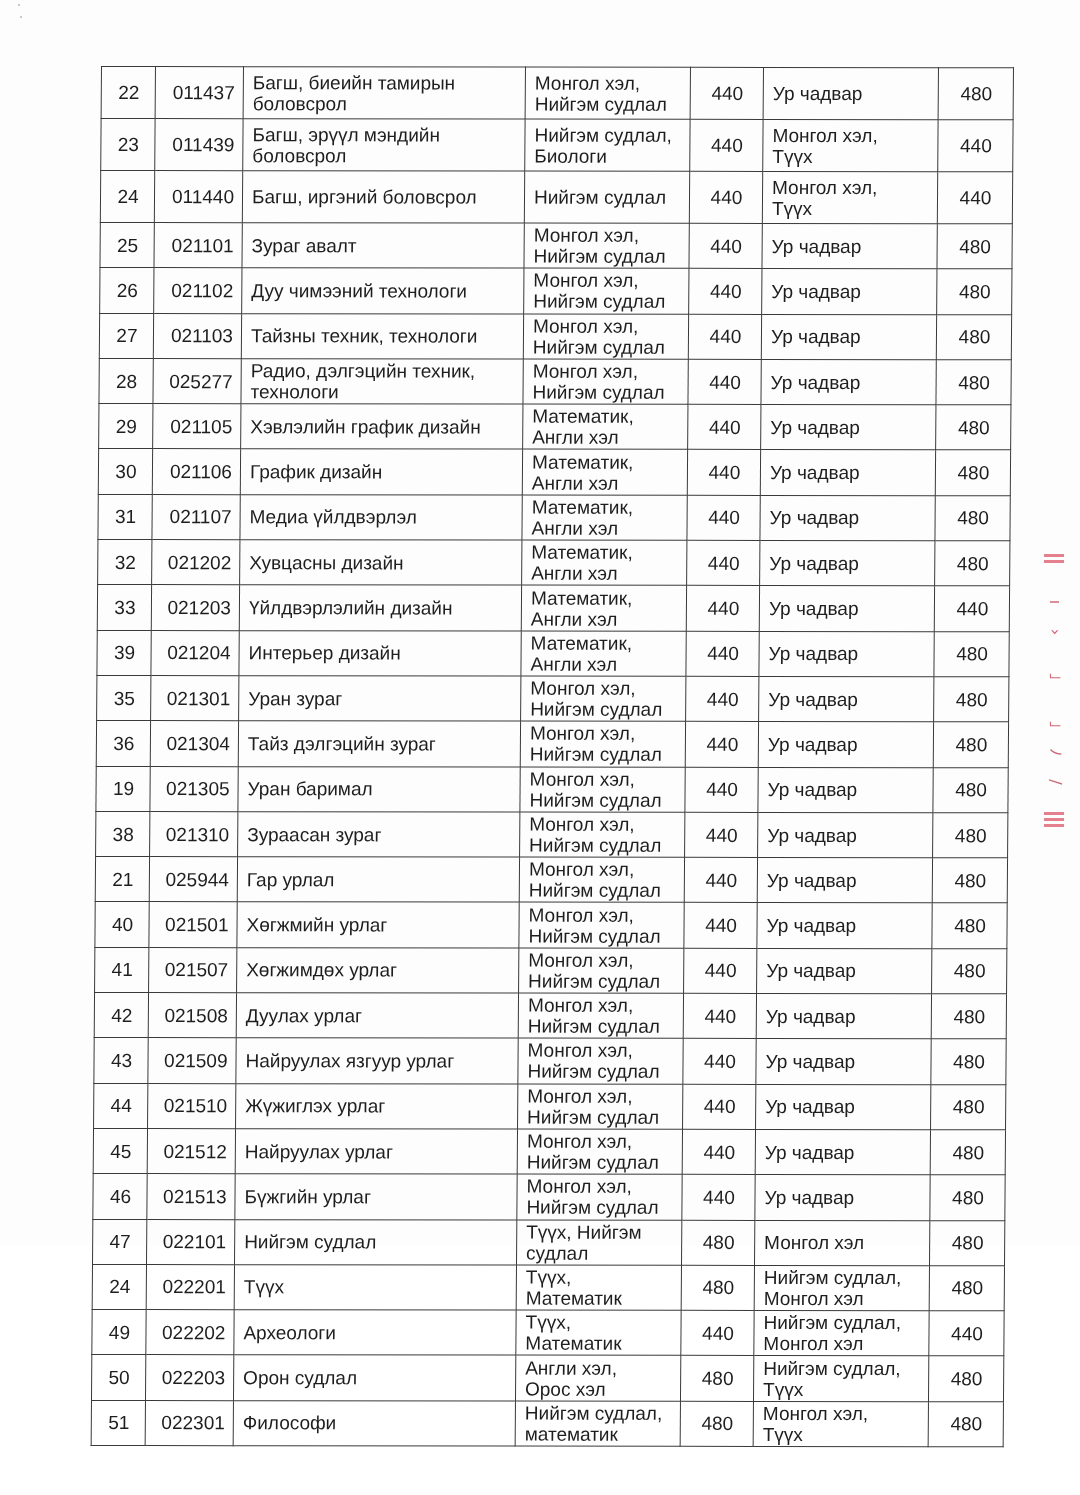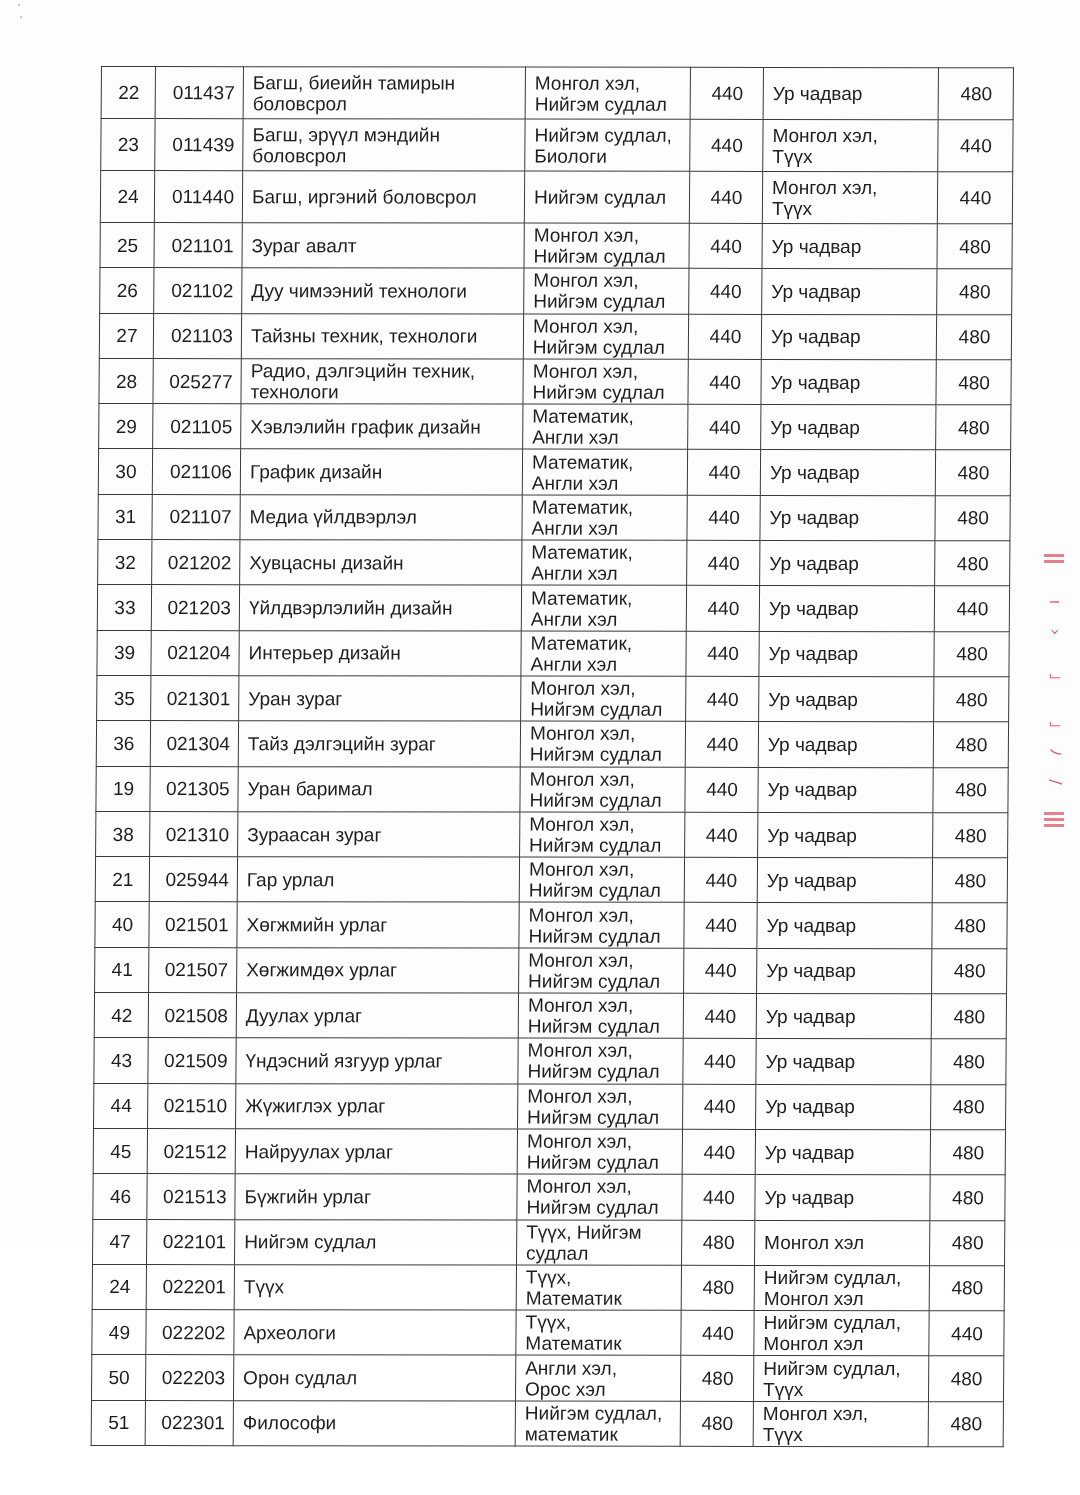--- a/index.html
+++ b/index.html
@@ -445,21 +445,21 @@
           <td class="c-score1">440</td>
           <td class="c-subj2">
             <span class="two-line">Ур чадвар</span>
           </td>
           <td class="c-score2">480</td>
         </tr>
         <tr>
           <td class="c-no">43</td>
           <td class="c-code">021509</td>
           <td class="c-name">
-            <span class="two-line">Үндэсний язгуур урлаг</span>
+            <span class="two-line">Найруулах язгуур урлаг</span>
           </td>
           <td class="c-subj1">
             <span class="two-line">Монгол хэл,</span>
             <span class="two-line">Нийгэм судлал</span>
           </td>
           <td class="c-score1">440</td>
           <td class="c-subj2">
             <span class="two-line">Ур чадвар</span>
           </td>
           <td class="c-score2">480</td>

